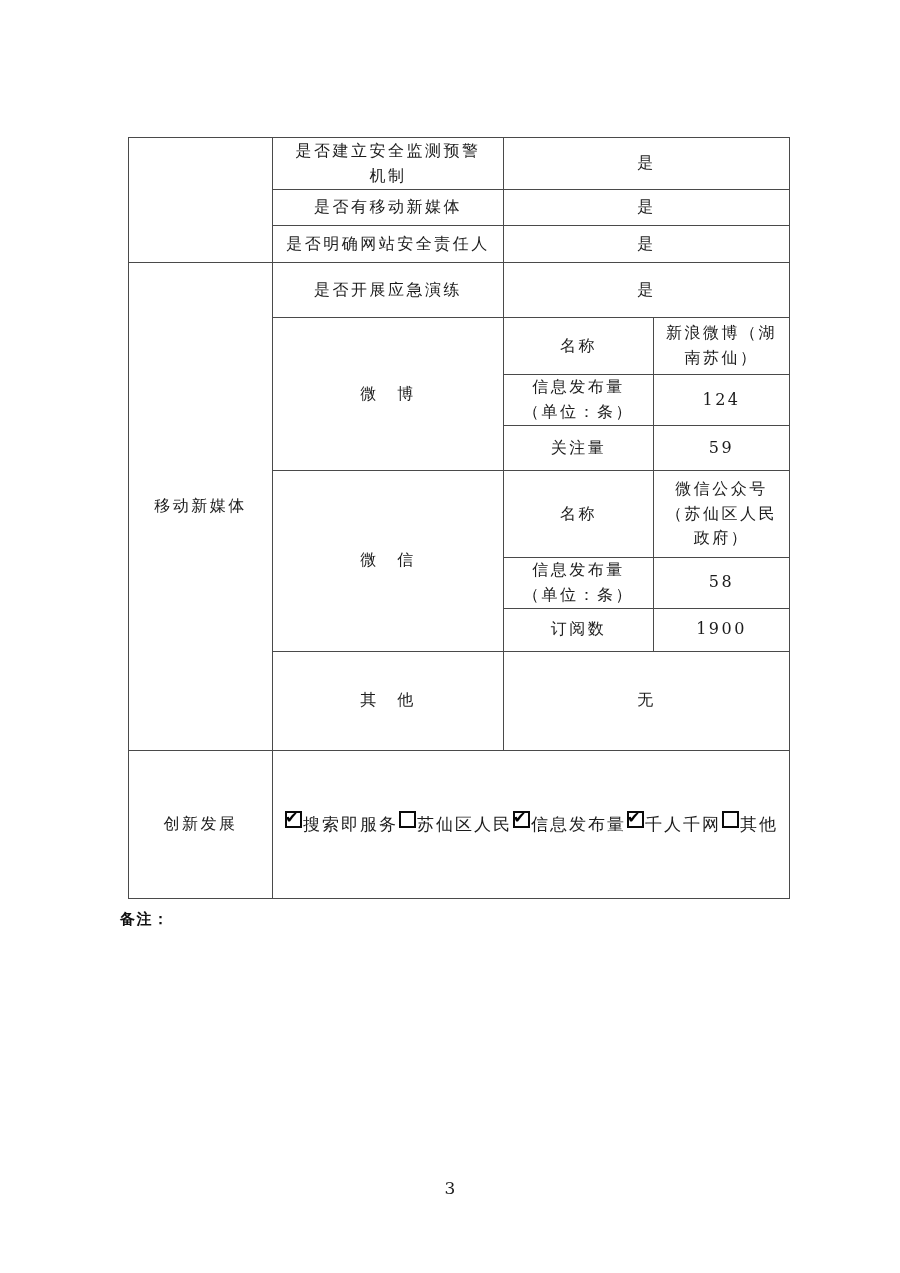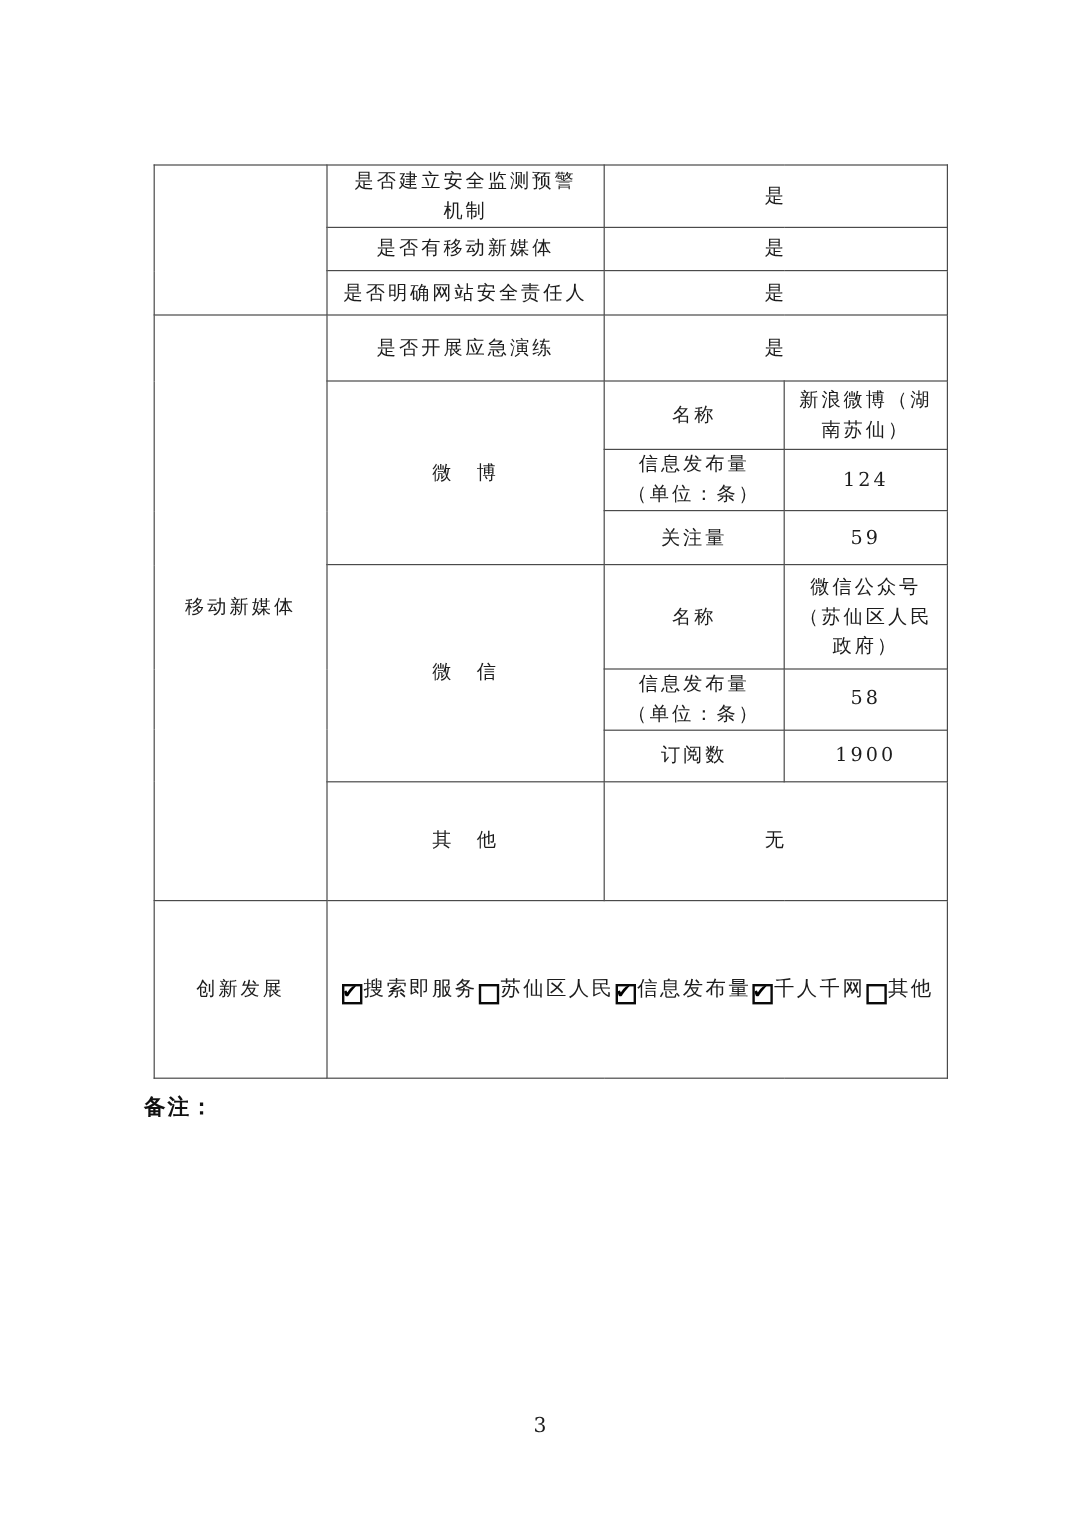--- a/index.html
+++ b/index.html
@@ -18,40 +18,40 @@
     font-size:16px;letter-spacing:2.5px;line-height:1.55;
     white-space:pre-line;padding:0 3px;
     overflow:hidden;
   }
   tr.r1{height:52px}  tr.r2{height:36px}  tr.r3{height:37px}
   tr.r4{height:55px}  tr.r5{height:57px}  tr.r6{height:51px}
   tr.r7{height:45px}  tr.r8{height:87px}  tr.r9{height:50px}
   tr.r10{height:43px} tr.r11{height:99px} tr.r12{height:148px}
 
   .cb-row{
-    display:flex;align-items:flex-end;justify-content:center;
+    display:flex;align-items:flex-start;justify-content:center;
     font-size:17px;letter-spacing:2px;white-space:nowrap;
   }
   .cb{
     width:13px;height:13px;border:2.5px solid #0a0a0a;
     display:inline-block;position:relative;flex:none;margin:0 1px;
     background:#fff;
   }
   .cb .tick{
     position:absolute;left:-2px;top:-7px;display:none;
     font-family:"DejaVu Sans","Liberation Sans",sans-serif;
     font-weight:bold;font-size:16px;letter-spacing:0;color:#000;
   }
   .cb[data-checked="true"] .tick{display:block;}
   .cb .tick::before{content:"\2714";}
 
   .note-label{
     position:absolute;left:120px;top:910px;
     font-family:"DejaVu Sans","Liberation Sans",sans-serif;
-    font-weight:bold;font-size:18px;letter-spacing:1.5px;color:#111;
+    font-weight:bold;font-size:15px;letter-spacing:1.5px;color:#111;
   }
   .page-number{
     position:absolute;left:0;top:1178px;width:100%;
     text-align:center;font-size:17px;color:#1c1c1c;letter-spacing:0;
   }
 </style>
 </head>
 <body>
 
 <table class="doc-table">

